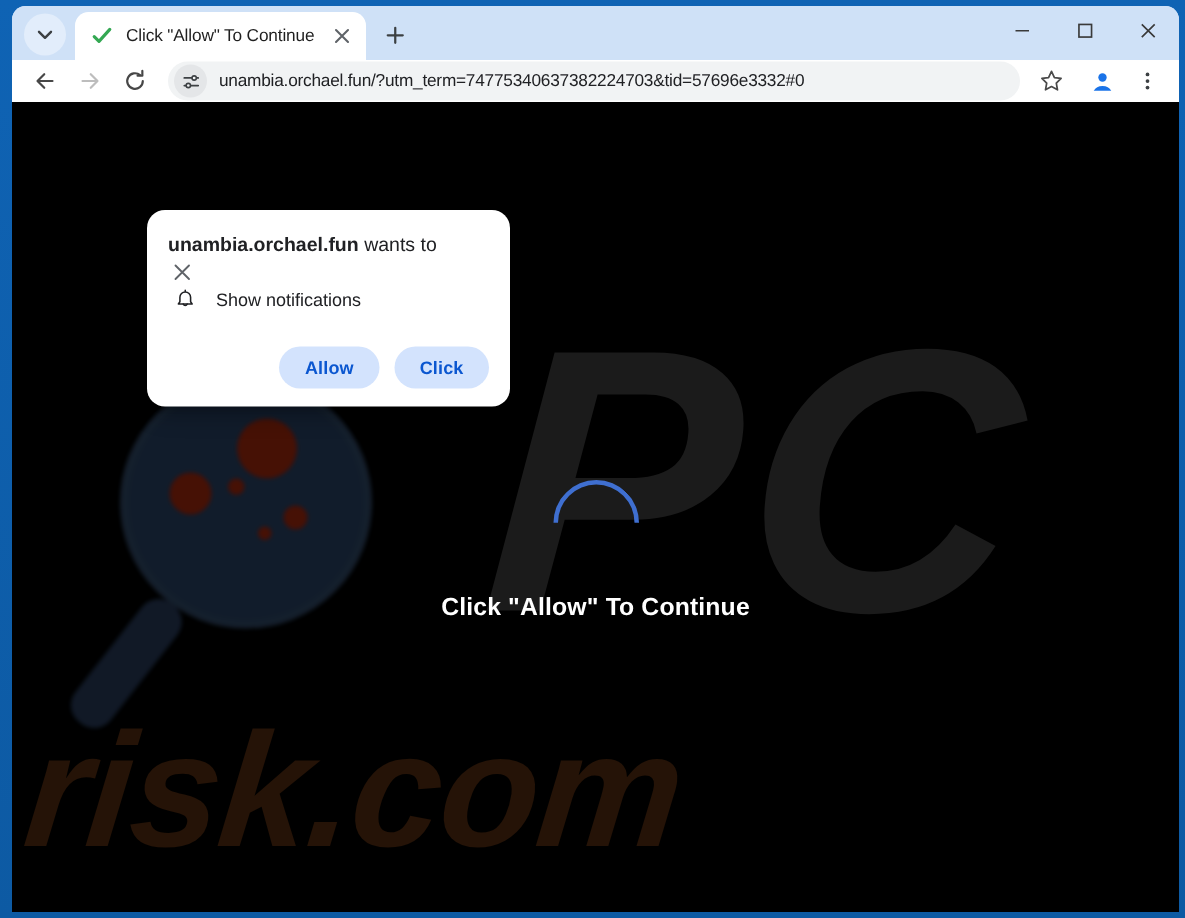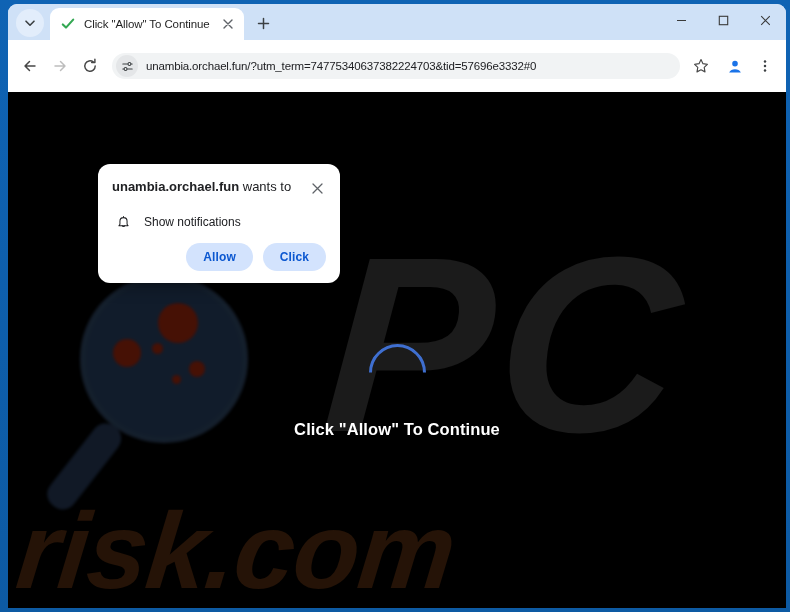--- a/index.html
+++ b/index.html
@@ -133,21 +133,21 @@
     height: 32px;
     display: flex;
     align-items: center;
     justify-content: center;
     cursor: pointer;
     color: #3a3a3a;
   }
 
   
   .toolbar {
-    height: 52px;
+    height: 28px;
     background: #ffffff;
     display: flex;
     align-items: center;
     padding: 0 8px;
     flex: 0 0 auto;
     position: relative;
   }
 
   .navbtn {
     width: 28px;
@@ -359,20 +359,21 @@
     border-radius: 12px;
     box-shadow: 0 4px 16px rgba(0,0,0,0.32), 0 1px 4px rgba(0,0,0,0.2);
     padding: 14px 14px 12px 14px;
     z-index: 20;
   }
 
   .perm-header {
     display: flex;
     align-items: flex-start;
     justify-content: flex-start;
+    flex-direction: column;
   }
 
   .perm-title {
     font-size: 13px;
     color: #202124;
     line-height: 1.35;
     padding-right: 6px;
     flex: 1 1 auto;
   }
   .perm-title b { font-weight: bold; }
@@ -386,21 +387,20 @@
     justify-content: center;
     cursor: pointer;
     color: #5f6368;
     border-radius: 50%;
     margin-top: 1px;
   }
 
   .perm-row {
     display: flex;
     align-items: center;
-    margin-top: 16px;
     padding-left: 2px;
   }
 
   .perm-bell {
     width: 18px;
     height: 18px;
     flex: 0 0 auto;
     display: flex;
     align-items: center;
     justify-content: center;
@@ -410,21 +410,21 @@
   .perm-row-label {
     font-size: 12px;
     color: #202124;
     margin-left: 12px;
   }
 
   .perm-actions {
     display: flex;
     justify-content: flex-end;
     gap: 10px;
-    margin-top: 12px;
+    margin-top: 22px;
   }
 
   .perm-btn {
     border: none;
     background: #d3e3fd;
     color: #0b57d0;
     font-size: 12px;
     font-weight: bold;
     font-family: "Liberation Sans", sans-serif;
     border-radius: 16px;

